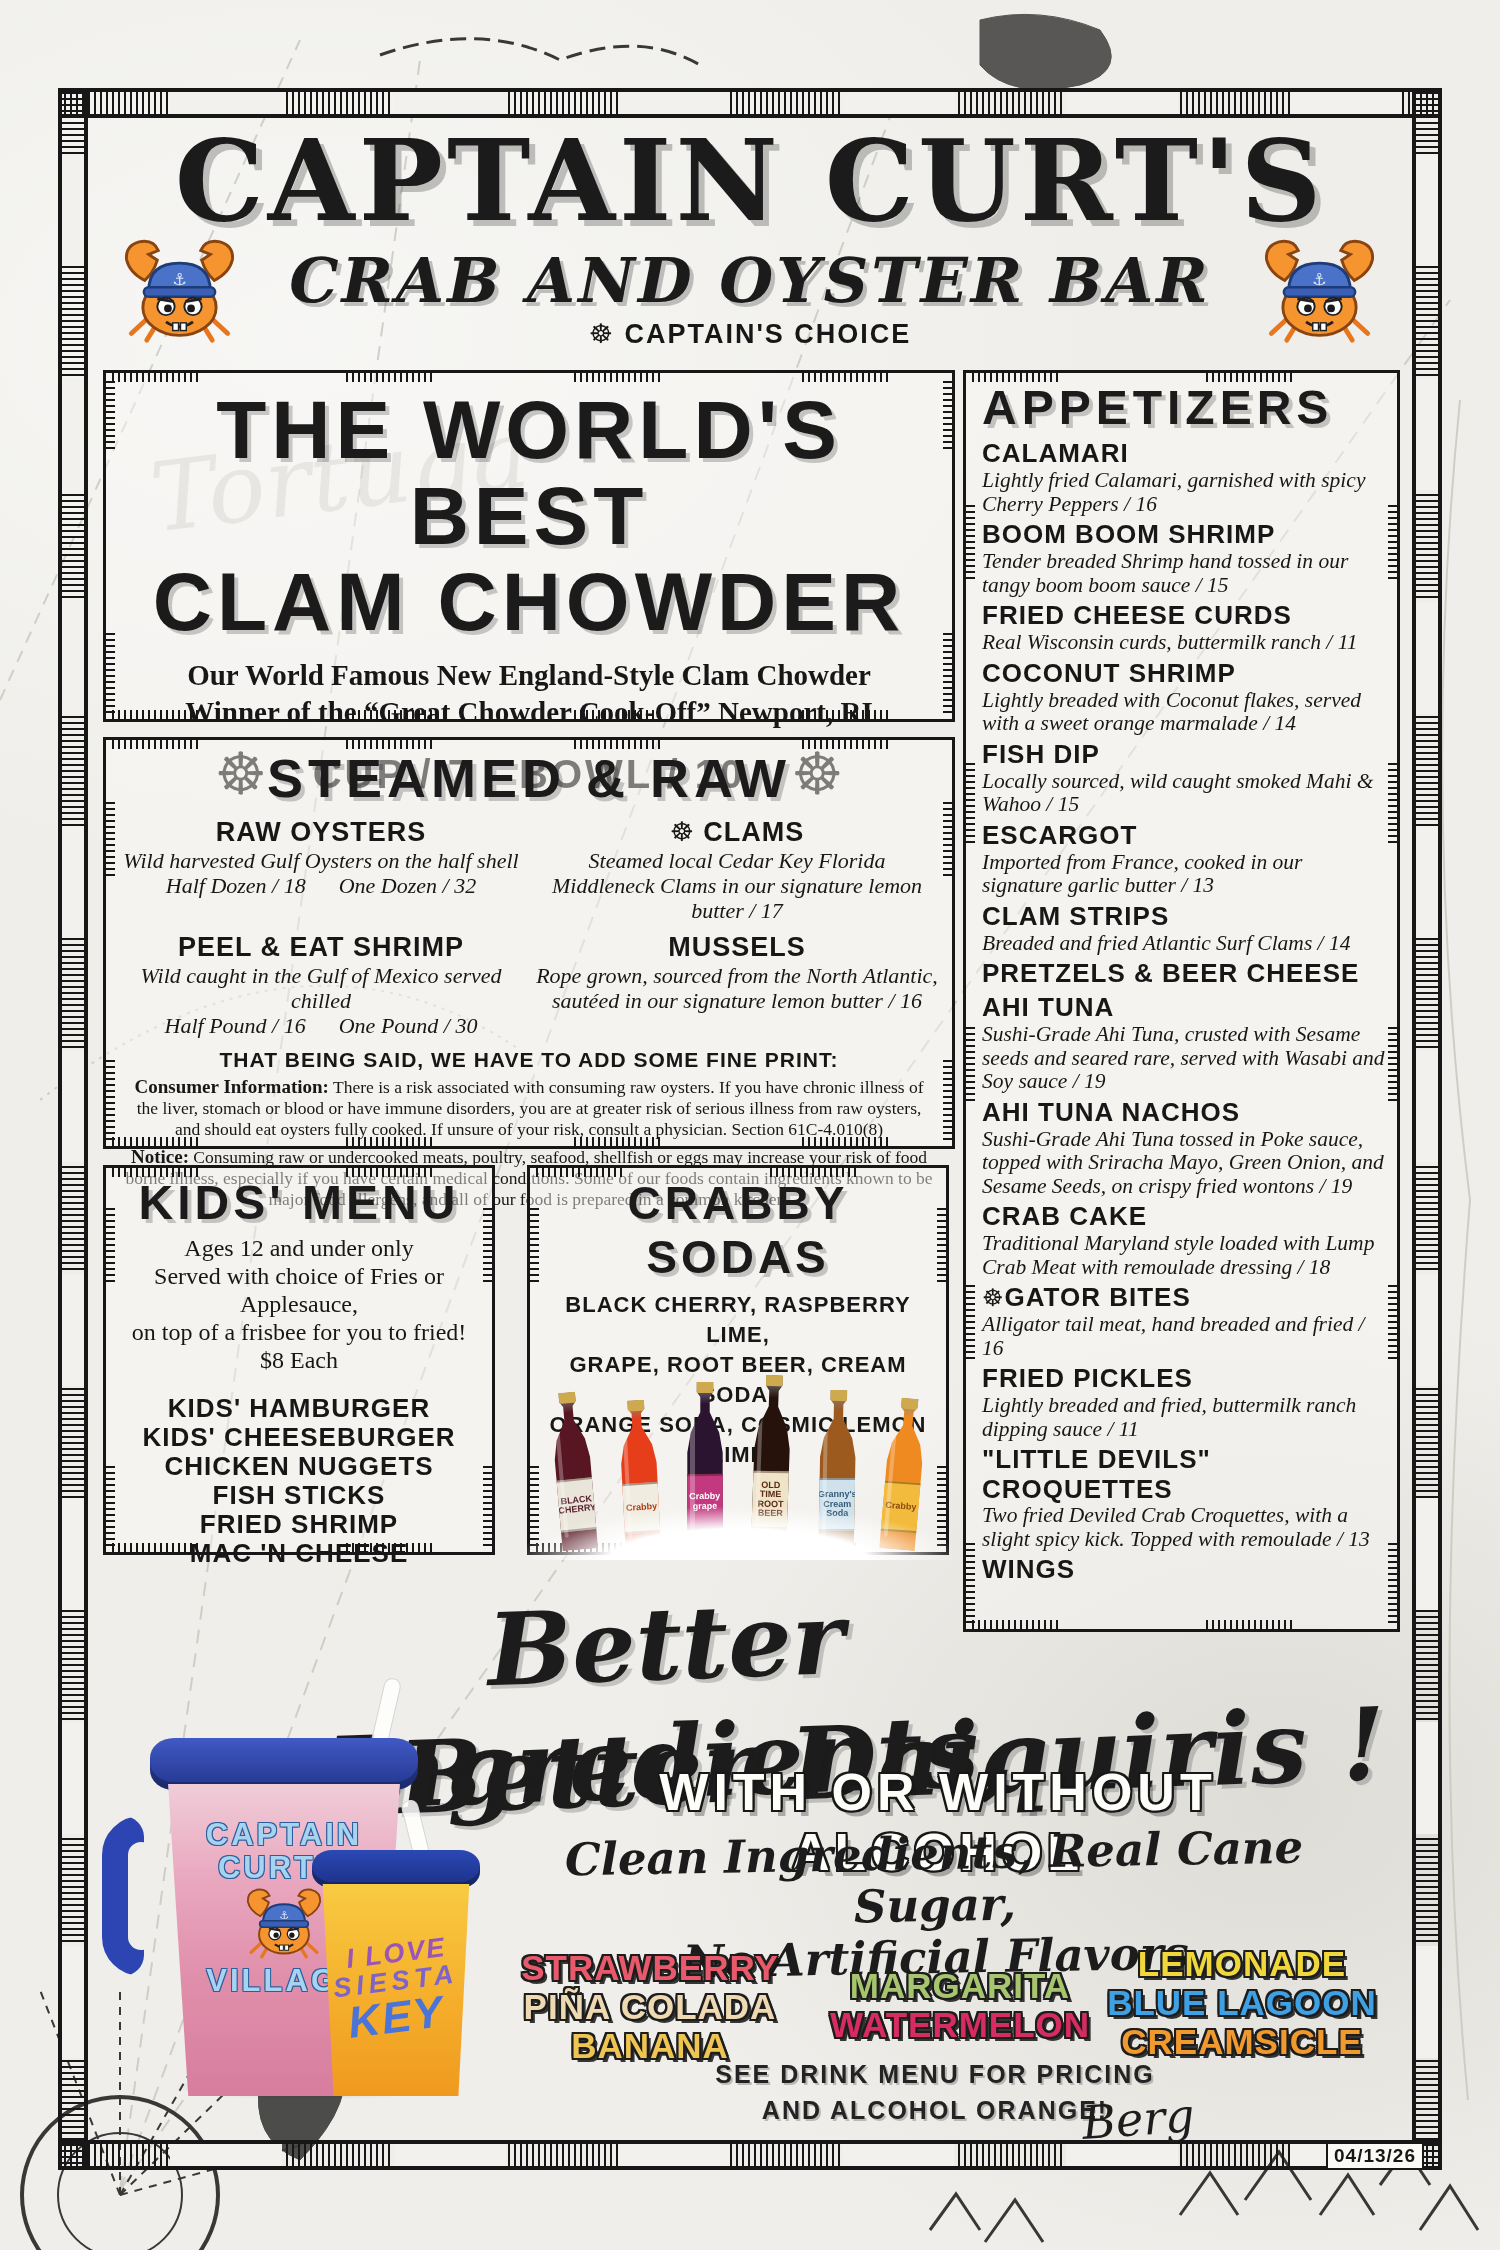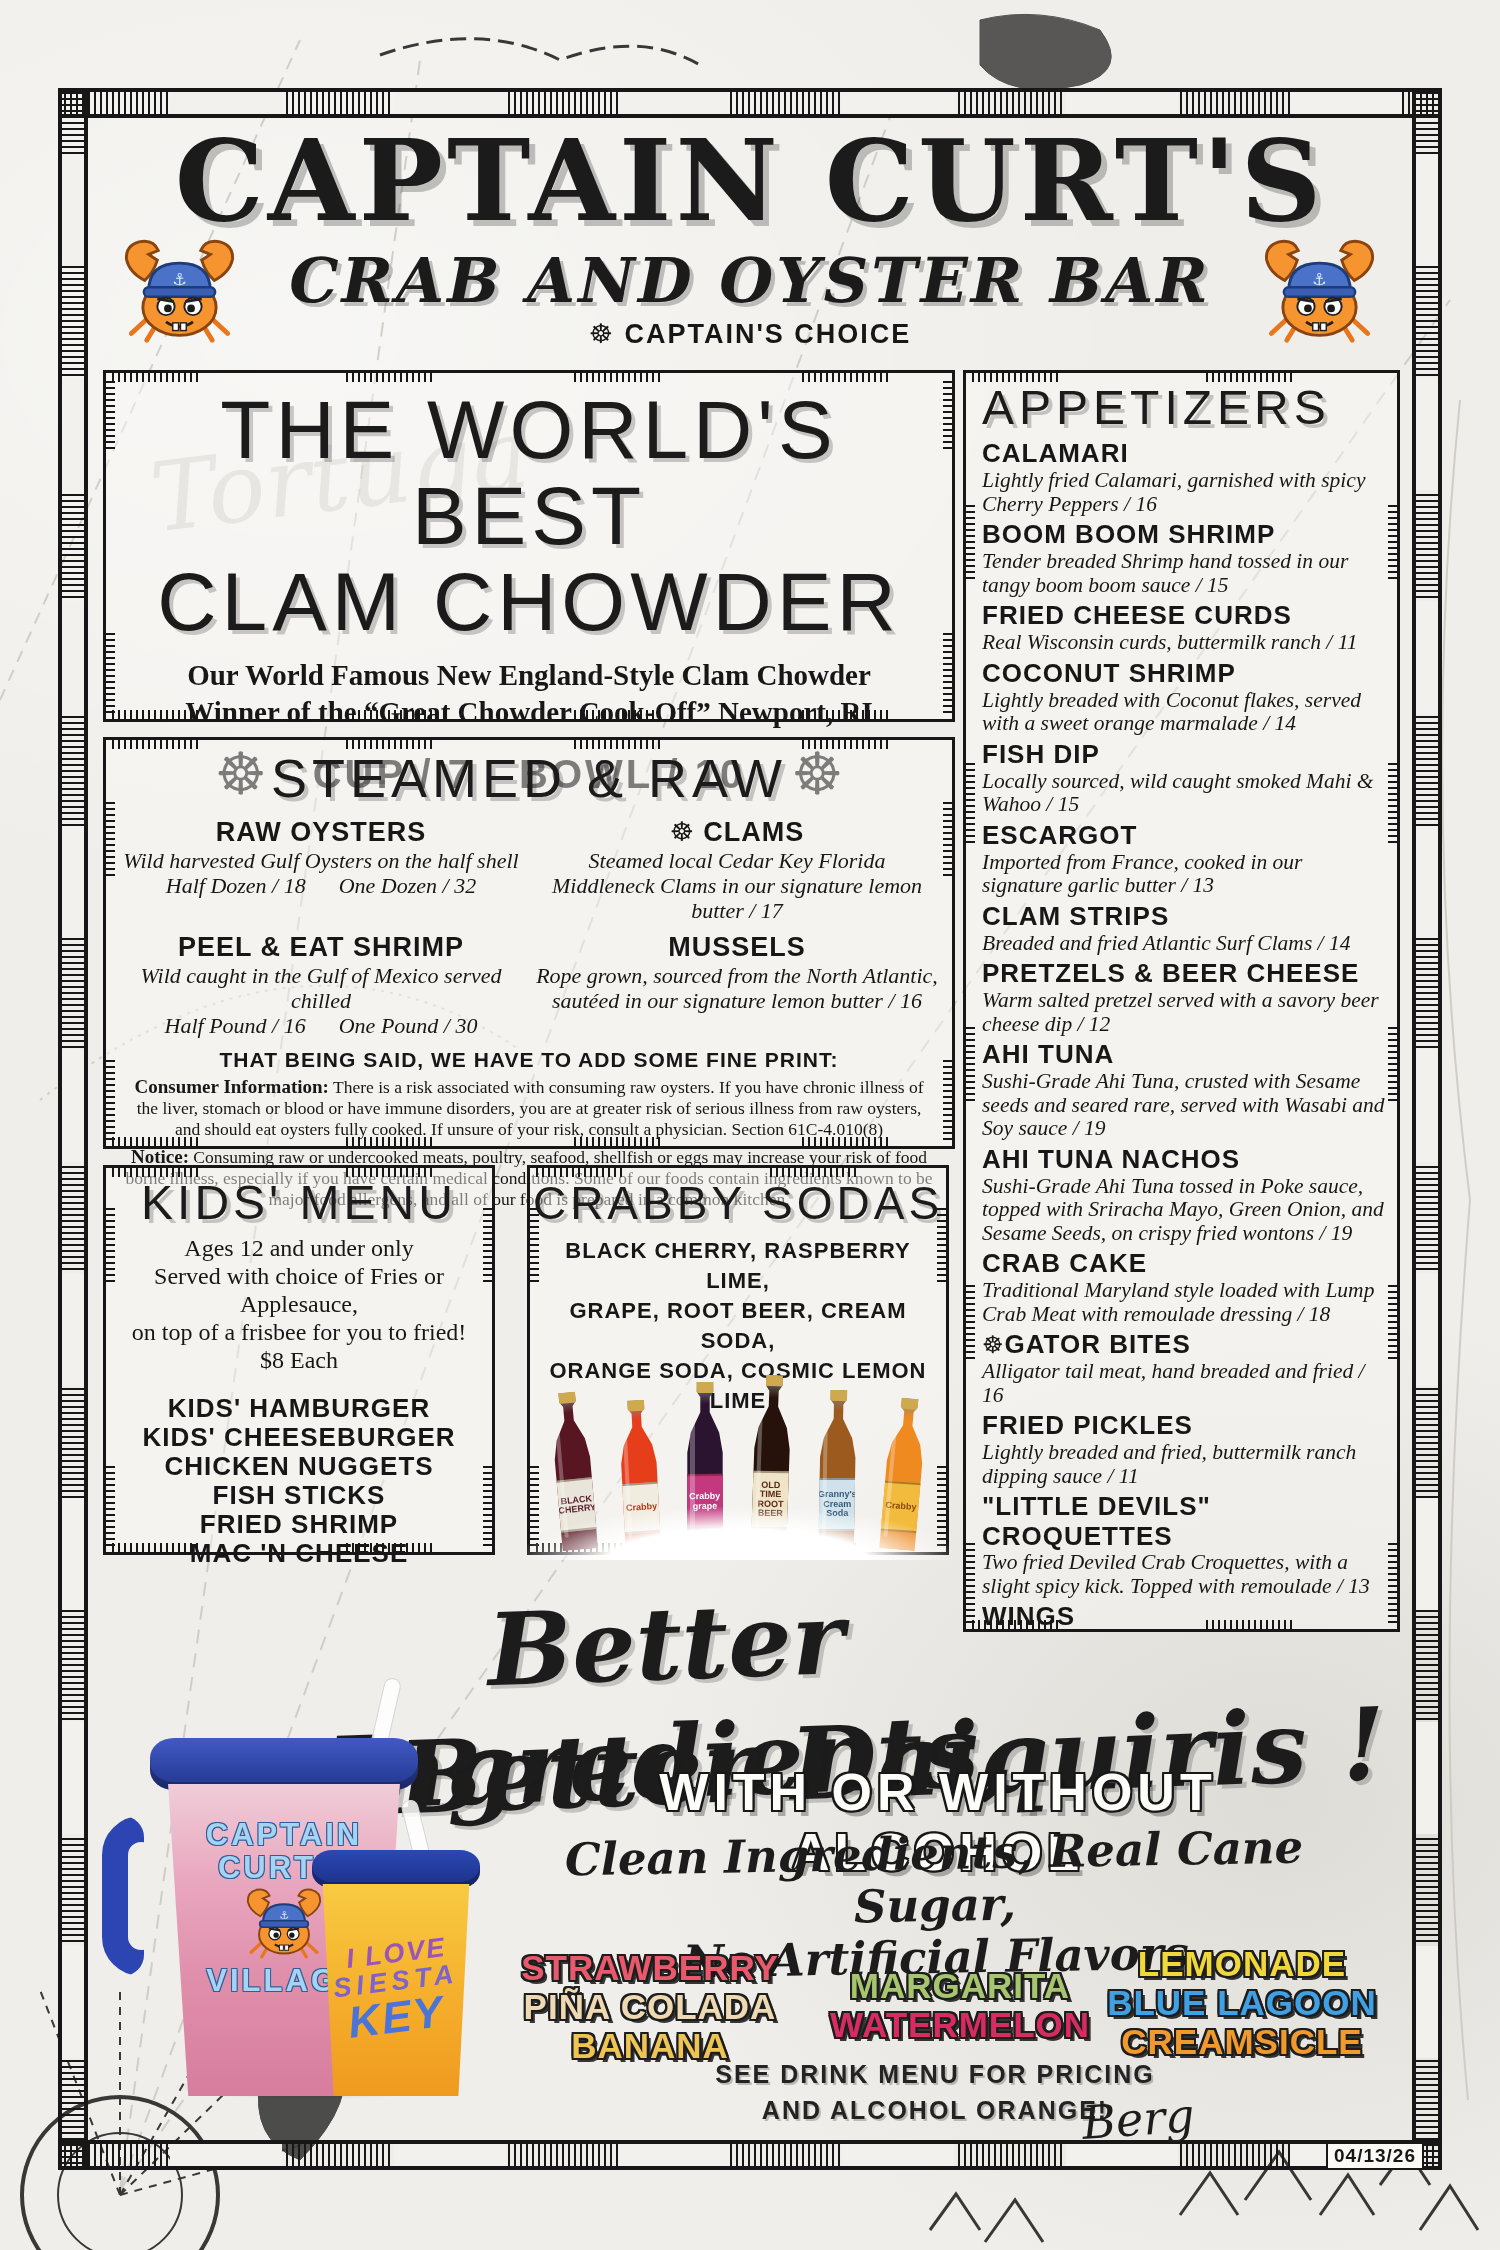--- a/index.html
+++ b/index.html
@@ -27,21 +27,21 @@
     background:repeating-linear-gradient(90deg,#171717 0 2px,transparent 2px 6px);
     -webkit-mask-image:repeating-linear-gradient(90deg,#000 0 90px,transparent 90px 230px);
     mask-image:repeating-linear-gradient(90deg,#000 0 90px,transparent 90px 230px);}
   .box::before{top:-2px;}.box::after{bottom:-2px;}
   .hy{position:absolute;top:6px;bottom:6px;width:11px;
     background:repeating-linear-gradient(0deg,#171717 0 2px,transparent 2px 6px);
     -webkit-mask-image:repeating-linear-gradient(0deg,#000 0 80px,transparent 80px 260px);
     mask-image:repeating-linear-gradient(0deg,#000 0 80px,transparent 80px 260px);}
   .hy.l{left:-2px;}.hy.r{right:-2px;}
   
-  .disp{font-weight:normal;letter-spacing:3px;color:#1b1b1b;text-shadow:4px 4px 0 rgba(25,25,25,.22);}
+  .disp{font-weight:bold;letter-spacing:3px;color:#1b1b1b;text-shadow:4px 4px 0 rgba(25,25,25,.22);}
   .serif{font-family:"Liberation Serif",serif;}
   .ital{font-family:"Liberation Serif",serif;font-style:italic;}
   .script{font-family:"DejaVu Serif",serif;font-style:italic;font-weight:bold;color:#1c1c1c;}
   .ctr{text-align:center;}
   .wheel{font-family:"DejaVu Sans",sans-serif;font-weight:normal;}
   .outline8{color:#fdfdfa;text-shadow:-2px -2px 0 #171717,2px -2px 0 #171717,-2px 2px 0 #171717,2px 2px 0 #171717,-2px 0 0 #171717,2px 0 0 #171717,0 -2px 0 #171717,0 2px 0 #171717,5px 6px 0 rgba(20,20,20,.3);}
   .flavor{font-weight:bold;letter-spacing:1px;font-size:35px;line-height:39px;
     text-shadow:-2px -2px 0 #1d1d1d,2px -2px 0 #1d1d1d,-2px 2px 0 #1d1d1d,2px 2px 0 #1d1d1d,-2px 0 0 #1d1d1d,2px 0 0 #1d1d1d,0 -2px 0 #1d1d1d,0 2px 0 #1d1d1d,4px 4px 0 rgba(20,20,20,.85);}
   
   .title{left:100px;top:122px;width:1300px;font-size:112px;line-height:118px;letter-spacing:4px;
@@ -371,21 +371,20 @@
           <div class="ital app-desc">Imported from France, cooked in our signature garlic butter / 13</div>
         </div>
 
         <div class="app-item">
           <div class="app-name"><span class="wheel"></span><span>CLAM STRIPS</span></div>
           <div class="ital app-desc">Breaded and fried Atlantic Surf Clams / 14</div>
         </div>
 
         <div class="app-item">
           <div class="app-name"><span class="wheel"></span><span>PRETZELS &amp; BEER CHEESE</span></div>
-          <div class="ital app-desc">Warm salted pretzel served with a savory beer cheese dip / 12</div>
         </div>
 
         <div class="app-item">
           <div class="app-name"><span class="wheel"></span><span>AHI TUNA</span></div>
           <div class="ital app-desc">Sushi-Grade Ahi Tuna, crusted with Sesame seeds and seared rare, served with Wasabi and Soy sauce / 19</div>
         </div>
 
         <div class="app-item">
           <div class="app-name"><span class="wheel"></span><span>AHI TUNA NACHOS</span></div>
           <div class="ital app-desc">Sushi-Grade Ahi Tuna tossed in Poke sauce, topped with Sriracha Mayo, Green Onion, and Sesame Seeds, on crispy fried wontons / 19</div>

